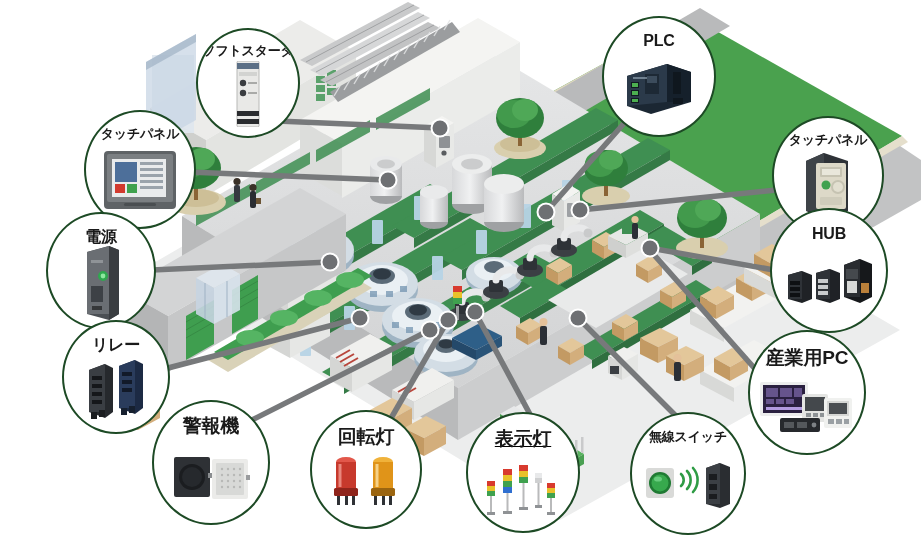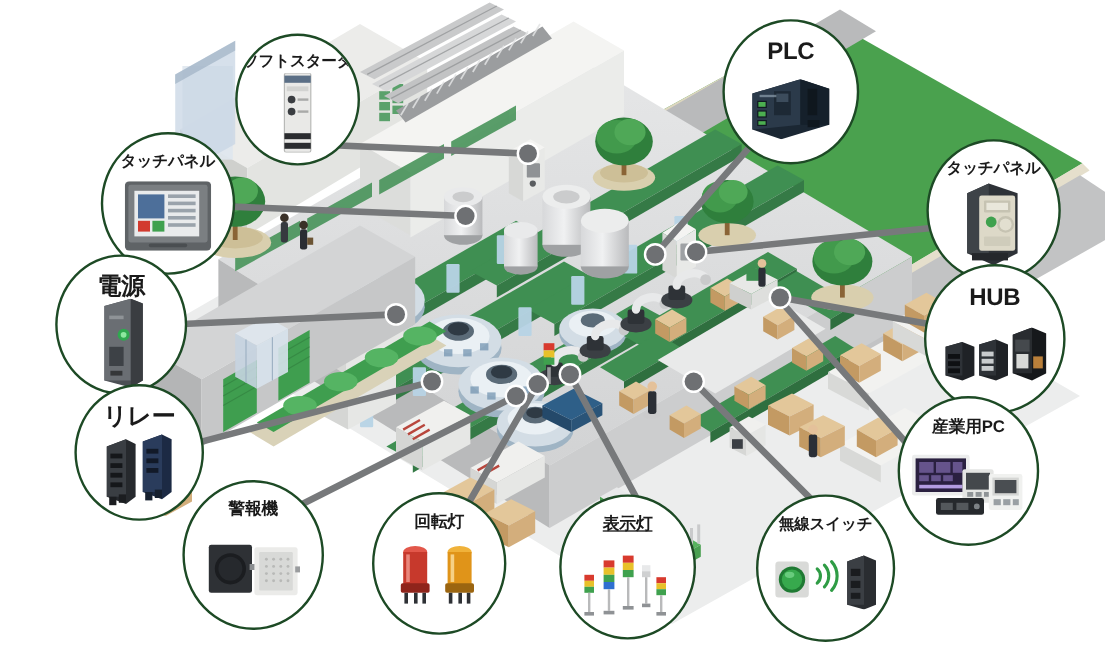--- a/index.html
+++ b/index.html
@@ -29,39 +29,39 @@
     background:#ffffff;
     border:2.5px solid #1d4a25;
     box-sizing:border-box;
     display:flex;
     flex-direction:column;
     align-items:center;
     justify-content:flex-start;
     overflow:hidden;
   }
   .callout .c-label{
-    font-size:14px;
+    font-size:19px;
     font-weight:bold;
     color:#1a1a1a;
     letter-spacing:-0.2px;
     white-space:nowrap;
     line-height:1;
     margin-top:14%;
     text-shadow:0 0 1px #fff;
   }
   .callout .c-art{
     flex:1 1 auto;
     width:100%;
     display:flex;
     align-items:center;
     justify-content:center;
     padding-bottom:6%;
   }
   .callout.lbl-sm .c-label{font-size:13px;}
-  .callout.lbl-lg .c-label{font-size:20px;}
+  .callout.lbl-lg .c-label{font-size:16px;}
 
   
   .dev{display:block;}
 </style>
 </head>
 <body>
 
 <div id="stage">
 
   <div id="scene">
@@ -923,21 +923,21 @@
     <rect x="18" y="16" width="22" height="10" rx="1" fill="#c6c3b2"></rect>
     <rect x="20" y="18" width="18" height="6" fill="#e9e7db"></rect>
     <circle cx="24" cy="34" r="4.5" fill="#3fa14e"></circle>
     <circle cx="36" cy="36" r="7" fill="#c6c3b2"></circle>
     <circle cx="36" cy="36" r="5" fill="#e2dfd0"></circle>
     <rect x="18" y="46" width="22" height="8" rx="1" fill="#cfccbb"></rect>
     <rect x="8" y="60" width="30" height="6" fill="#24272b"></rect>
   </svg>
         </div>
       </div>
-      <div class="callout lbl-lg" style="left: 770px; top: 220px; width: 118px; height: 125px; border-color: rgb(29, 74, 37); justify-content: flex-end;">
+      <div class="callout lbl-lg" style="left: 770px; top: 208px; width: 118px; height: 125px; border-color: rgb(29, 74, 37); justify-content: flex-end;">
         <div class="c-label">HUB</div>
         <div class="c-art">
           <svg class="dev" width="86" height="48" viewBox="0 0 86 48">
     <g transform="translate(0,10)">
       <polygon points="2,6 16,2 26,6 26,30 16,34 2,30" fill="#1f2226"></polygon>
       <polygon points="2,6 16,2 16,30 2,30" fill="#2e3237"></polygon>
       <g fill="#0e1013">
                 <rect x="4" y="12" width="10" height="4"></rect>
                 <rect x="4" y="18" width="10" height="4"></rect>
                 <rect x="4" y="24" width="10" height="4"></rect>

